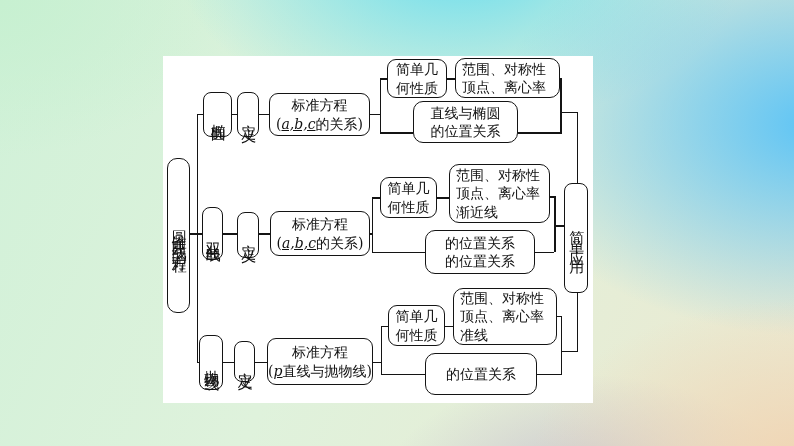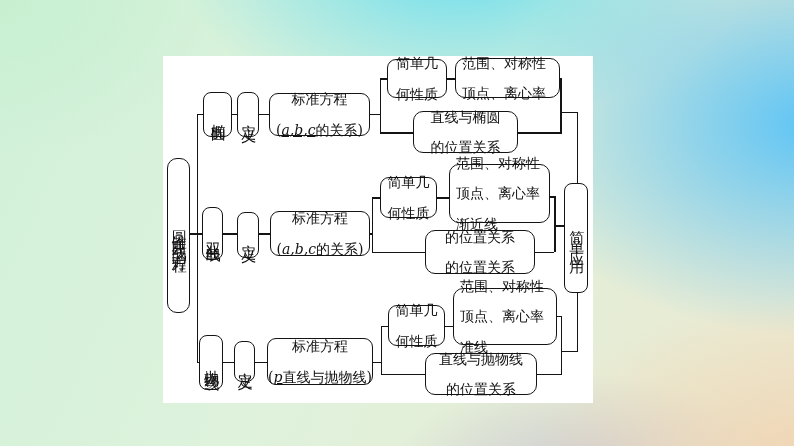--- a/index.html
+++ b/index.html
@@ -12,21 +12,21 @@
       radial-gradient(62% 72% at 103% 28%, #5cc4f6 0%, rgba(92,196,246,0) 66%),
       radial-gradient(58% 62% at 58% -10%, #68ddee 0%, rgba(104,221,238,0) 62%),
       radial-gradient(52% 60% at -2% -2%, #c6f0d0 0%, rgba(198,240,208,0) 62%),
       linear-gradient(115deg, #d0f1d8 0%, #dff2dc 45%, #ece9d1 100%);
   }
   .panel{position:absolute;left:163px;top:56px;width:430px;height:347px;background:#ffffff;}
   .node{
     position:absolute;box-sizing:border-box;background:#fff;
     border:1.5px solid #141414;border-radius:9px;
     display:flex;align-items:center;justify-content:center;
-    text-align:center;font-size:14px;line-height:1.3;gap:12px;
+    text-align:center;font-size:14px;line-height:1.3;
   }
   .node .vtext{writing-mode:vertical-rl;text-orientation:upright;}
   .ls3{letter-spacing:3px;} .ls5{letter-spacing:5px;} .ls10{letter-spacing:10px;}
   .col{display:flex;flex-direction:column;align-items:center;justify-content:center;}
   .leftal{align-items:flex-start;padding-left:6px;text-align:left;}
   .r8{border-radius:8px;} .r10{border-radius:10px;}
   .sub .var{font-style:italic;text-decoration:underline;}
   .ln{position:absolute;background:#141414;}
   .fs15{font-size:15px;}
 </style>
@@ -94,21 +94,21 @@
     <div class="sub"><span>(</span><span class="var">a,b,c</span><span>的关系)</span></div>
   </div>
   <div class="node col" style="left:387px;top:59px;width:60px;height:39px">
     <div>简单几</div>
     <div>何性质</div>
   </div>
   <div class="node col leftal r10" style="left:455px;top:58px;width:105px;height:40px">
     <div>范围、对称性</div>
     <div>顶点、离心率</div>
   </div>
-  <div class="node col r10" style="left:413px;top:111px;width:105px;height:42px">
+  <div class="node col r10" style="left:413px;top:101px;width:105px;height:42px">
     <div>直线与椭圆</div>
     <div>的位置关系</div>
   </div>
 
   <div class="node r8 fs15" style="left:202px;top:207px;width:21px;height:53px">
     <span class="vtext" style="letter-spacing:2.5px">双曲线</span>
   </div>
   <div class="node r8 fs15" style="left:237px;top:212px;width:22px;height:46px">
     <span class="vtext ls3">定义</span>
   </div>
@@ -143,20 +143,19 @@
   <div class="node col" style="left:388px;top:305px;width:57px;height:41px">
     <div>简单几</div>
     <div>何性质</div>
   </div>
   <div class="node col leftal r10" style="left:453px;top:288px;width:104px;height:57px">
     <div>范围、对称性</div>
     <div>顶点、离心率</div>
     <div>准线</div>
   </div>
   <div class="node col r10" style="left:425px;top:353px;width:112px;height:42px">
-    <div>直线与抛物线</div>
     <div>的位置关系</div>
   </div>
 
   <div class="node r8 fs15" style="left:564px;top:183px;width:24px;height:110px">
     <span class="vtext ls10">简单应用</span>
   </div>
 </div>
 
 </body></html>

